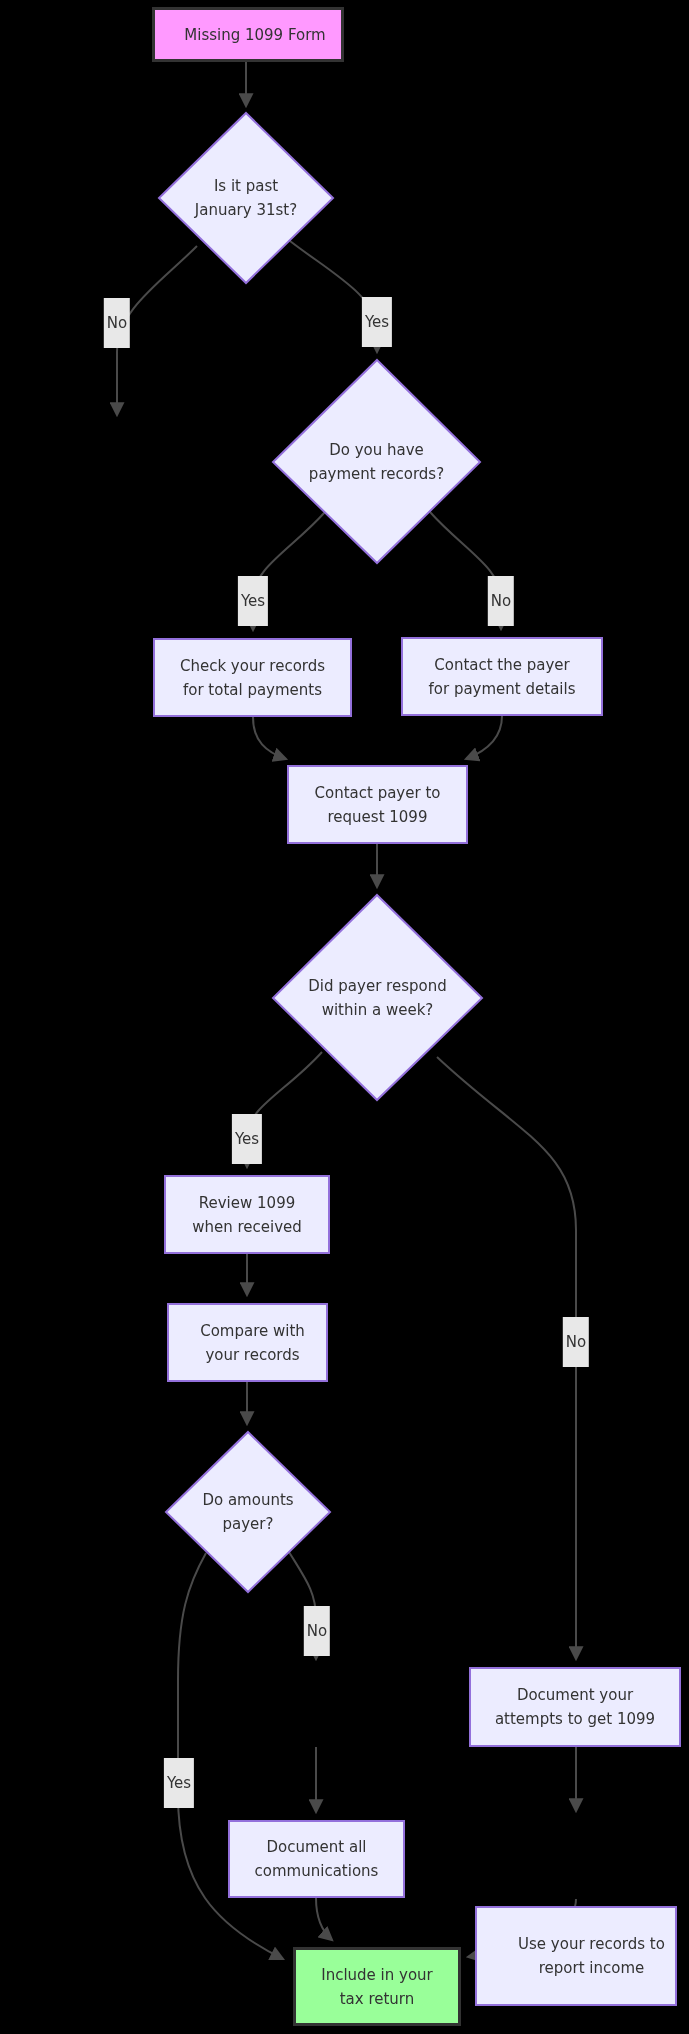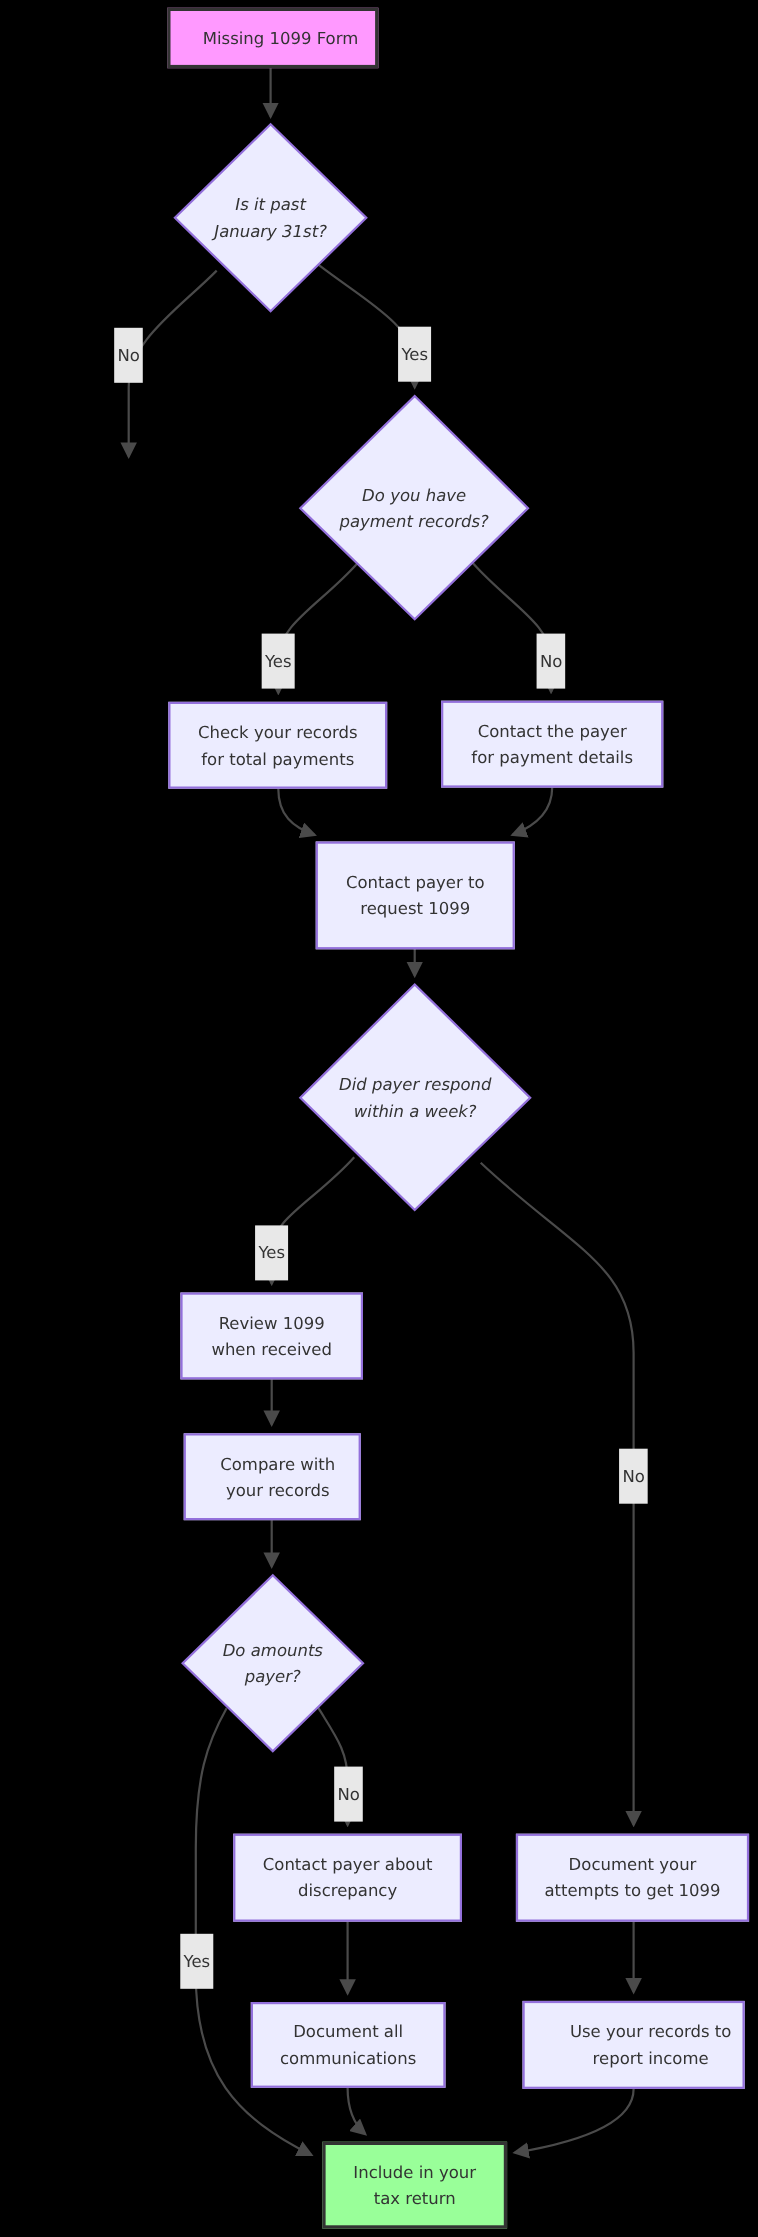--- a/index.html
+++ b/index.html
@@ -46,21 +46,20 @@
     z-index: 3;
     display: flex;
     align-items: center;
     justify-content: center;
     text-align: center;
     color: #333;
     font-size: 15px;
     line-height: 24px;
     white-space: pre-line;
     pointer-events: none;
-    font-style: italic;
   }
   .edge-chip {
     position: absolute;
     z-index: 4;
     transform: translate(-50%, -50%);
     background: #e8e8e8;
     color: #333;
     font-size: 15px;
     line-height: 1.2;
     padding: 16px 3px;
@@ -109,39 +108,37 @@
 
   <div class="node start" style="left:152px; top:7px; width:192px; height:55px;padding-left:14px;">Missing 1099 Form</div>
 
 
   <div class="node" style="left:401px; top:637px; width:202px; height:79px;">Contact the payer
 for payment details</div>
 
   <div class="node" style="left:153px; top:638px; width:199px; height:79px;">Check your records
 for total payments</div>
 
-  <div class="node" style="left:287px; top:765px; width:181px; height:98px;">Contact payer to
+  <div class="node" style="left:287px; top:765px; width:181px; height:79px;">Contact payer to
 request 1099</div>
 
   <div class="node" style="left:164px; top:1175px; width:166px; height:79px;">Review 1099
 when received</div>
 
   <div class="node" style="left:167px; top:1303px; width:161px; height:79px;padding-left:10px;">Compare with
 your records</div>
 
-  <div class="node" style="left:212px; top:1667px; width:208px; height:80px;">Contact payer about
-discrepancy</div>
 
   <div class="node" style="left:469px; top:1667px; width:212px; height:80px;">Document your
 attempts to get 1099</div>
 
   <div class="node" style="left:228px; top:1820px; width:177px; height:78px;">Document all
 communications</div>
 
-  <div class="node" style="left:475px; top:1819px; width:202px; height:80px;padding-left:31px;">Use your records to
+  <div class="node" style="left:475px; top:1906px; width:202px; height:100px;padding-left:31px;">Use your records to
 report income</div>
 
   <div class="node end" style="left:293px; top:1947px; width:168px; height:79px;">Include in your
 tax return</div>
 
   <div class="diamond-label" style="left:159px; top:113px; width:174px; height:170px;">Is it past
 January 31st?</div>
 
   <div class="diamond-label" style="left:273px; top:360px; width:207px; height:203px;">Do you have
 payment records?</div>

